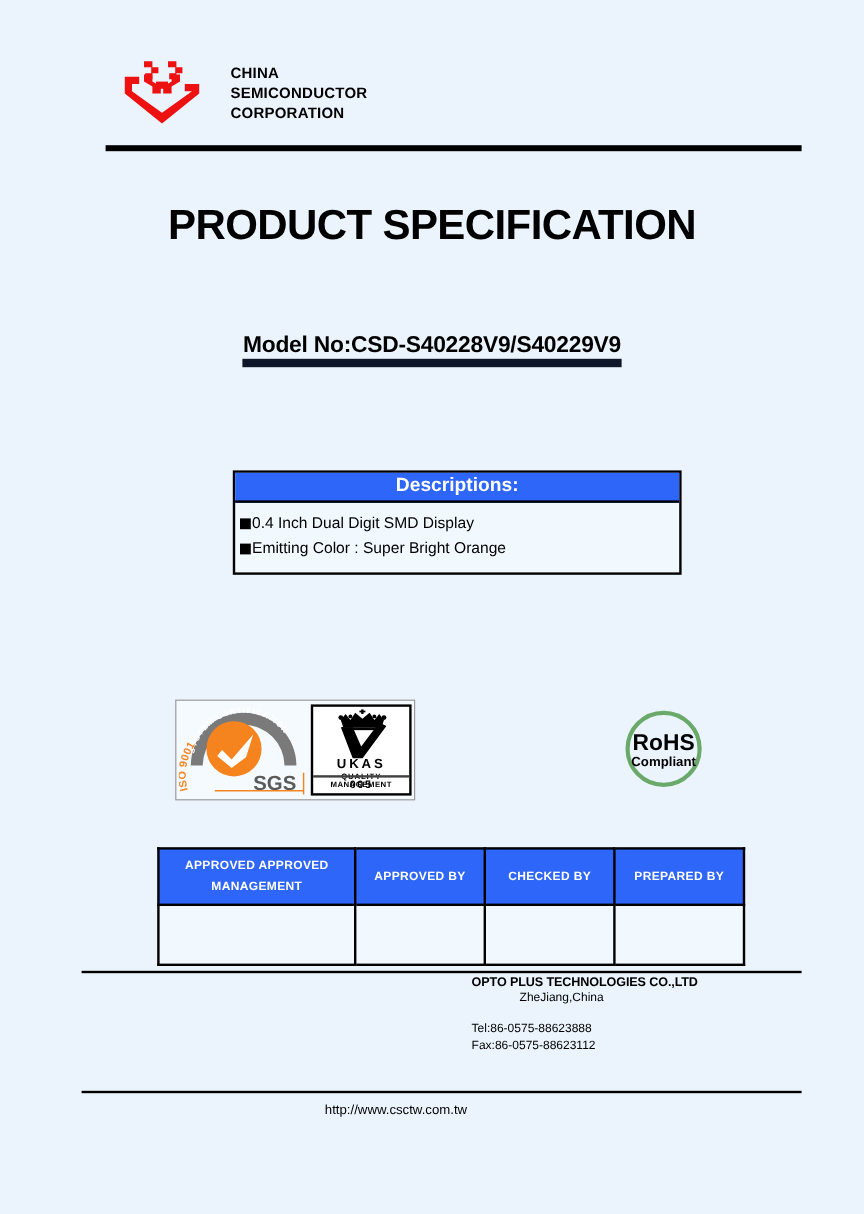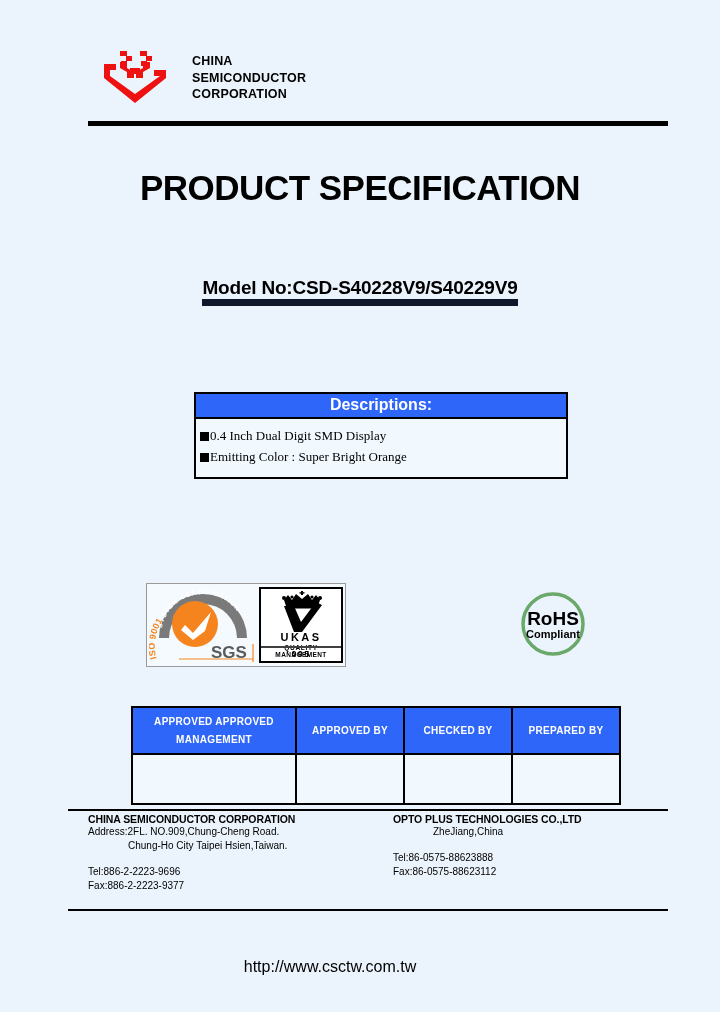--- a/index.html
+++ b/index.html
@@ -122,21 +122,20 @@
     text-align: center;
     font-size: 16px;
     font-weight: bold;
     padding: 2px 0 3px 0;
     border-bottom: 2px solid #000;
   }
   .desc-body {
     padding: 6px 0 16px 4px;
     height: 58px;
     box-sizing: border-box;
-    font-family: Liberation Serif, serif;
   }
   .desc-item {
     font-size: 13px;
     line-height: 21px;
     white-space: nowrap;
   }
   .bullet-sq {
     display: inline-block;
     width: 9px;
     height: 9px;
@@ -263,22 +262,21 @@
     white-space: nowrap;
   }
   .fcol .indent { padding-left: 40px; }
   .fcol .gap { height: 12px; }
 
   .website {
     position: absolute;
     left: 0; top: 919px;
     width: 660px;
     text-align: center;
-    font-size: 16px;
-    margin-top: 39px;
+    font-size: 11px;
   }
 </style>
 </head>
 <body>
 
 <div class="page">
 
   <div class="header">
 
     <div class="logo">
@@ -402,28 +400,20 @@
       <td></td>
       <td></td>
       <td></td>
     </tr>
   </tbody>
     </table>
 
   <div class="rule rule-mid"></div>
 
   <div class="footer">
-    <div class="fcol left">
-      <div class="title">CHINA SEMICONDUCTOR CORPORATION</div>
-      <div class="line">Address:2FL. NO.909,Chung-Cheng Road.</div>
-      <div class="line indent">Chung-Ho City Taipei Hsien,Taiwan.</div>
-      <div class="gap"></div>
-      <div class="line">Tel:886-2-2223-9696</div>
-      <div class="line">Fax:886-2-2223-9377</div>
-    </div>
 
     <div class="fcol right">
       <div class="title">OPTO PLUS TECHNOLOGIES CO.,LTD</div>
       <div class="line indent">ZheJiang,China</div>
       <div class="gap"></div>
       <div class="line">Tel:86-0575-88623888</div>
       <div class="line">Fax:86-0575-88623112</div>
     </div>
   </div>
 

